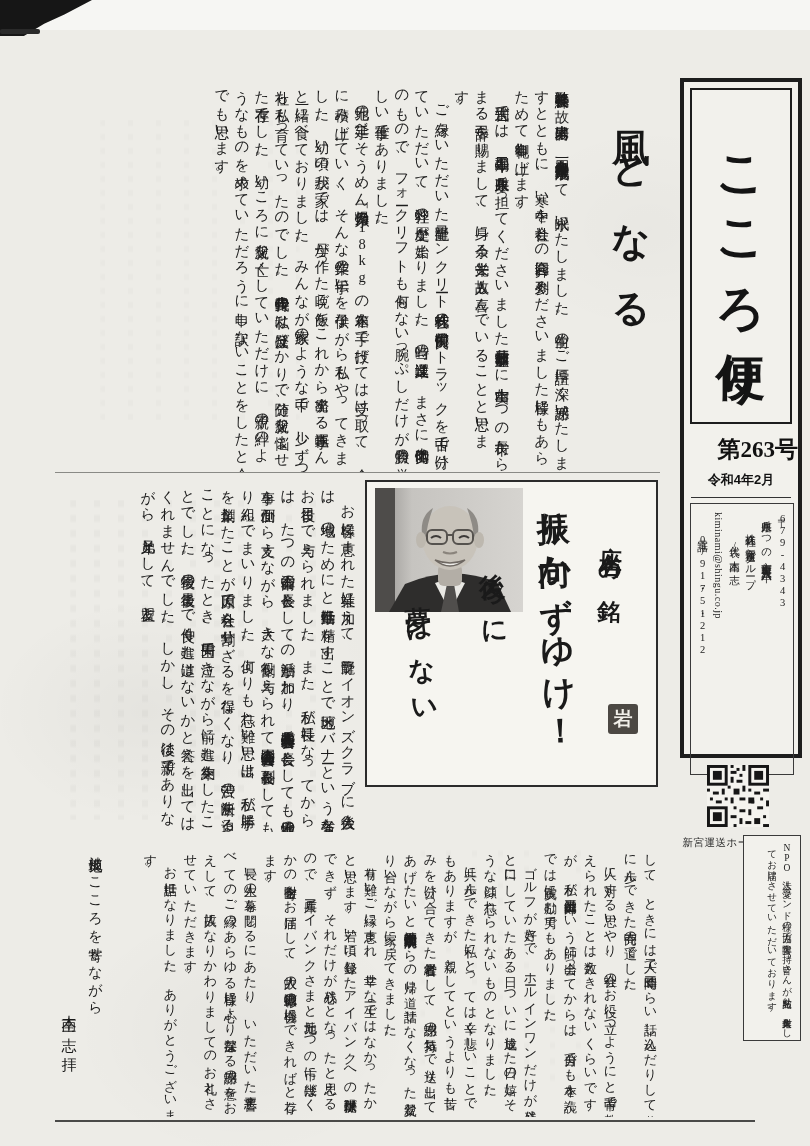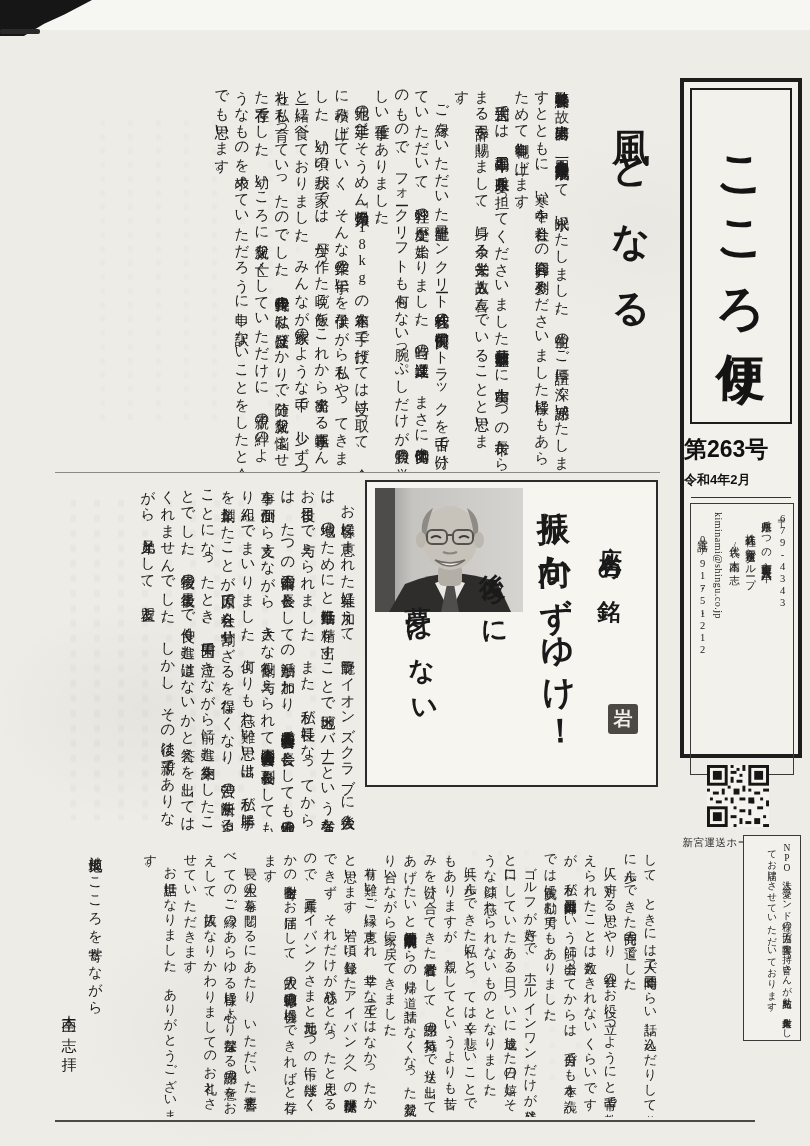--- a/index.html
+++ b/index.html
@@ -44,23 +44,23 @@
       -webkit-mask-image:repeating-linear-gradient(to right,#000 0 5px,transparent 5px 26px);
       mask-image:repeating-linear-gradient(to right,#000 0 5px,transparent 5px 26px);}
 
   
   .masthead{position:absolute;top:78px;left:680px;width:122px;height:680px;
             border:4px solid #1d1d1d;background:#f2f1ec;box-sizing:border-box;}
   .title-inner{margin:6px;height:332px;border:2px solid #1d1d1d;
                display:flex;align-items:center;justify-content:center;}
   .newsletter-title{writing-mode:vertical-rl;text-orientation:upright;
     font-size:49px;font-weight:700;letter-spacing:8px;color:#141414;line-height:1;}
-  .issue-number{text-align:left;font-family:Liberation Sans, sans-serif;
+  .issue-number{text-align:right;font-family:Liberation Serif, serif;
     font-weight:700;font-size:23px;margin-top:10px;color:#111;}
-  .issue-date{text-align:left;font-family:"Liberation Sans","DejaVu Sans",sans-serif;
+  .issue-date{text-align:center;font-family:"Liberation Sans","DejaVu Sans",sans-serif;
     font-weight:700;font-size:13px;margin-top:6px;color:#111;}
   .mast-divider{border-top:1.5px solid #333;margin:8px 7px 0 7px;}
   .address-box{margin:5px 6px;height:272px;border:1px solid #3a3a3a;
     writing-mode:vertical-rl;text-orientation:upright;
     font-size:10.5px;line-height:16px;letter-spacing:1px;
     padding:8px 3px;box-sizing:border-box;color:#222;}
   .address-box span{display:block;}
   .addr-company{padding-top:13px;}
   .addr-rep{padding-top:26px;}
   .addr-email{text-orientation:sideways;letter-spacing:.5px;font-size:10px;}

